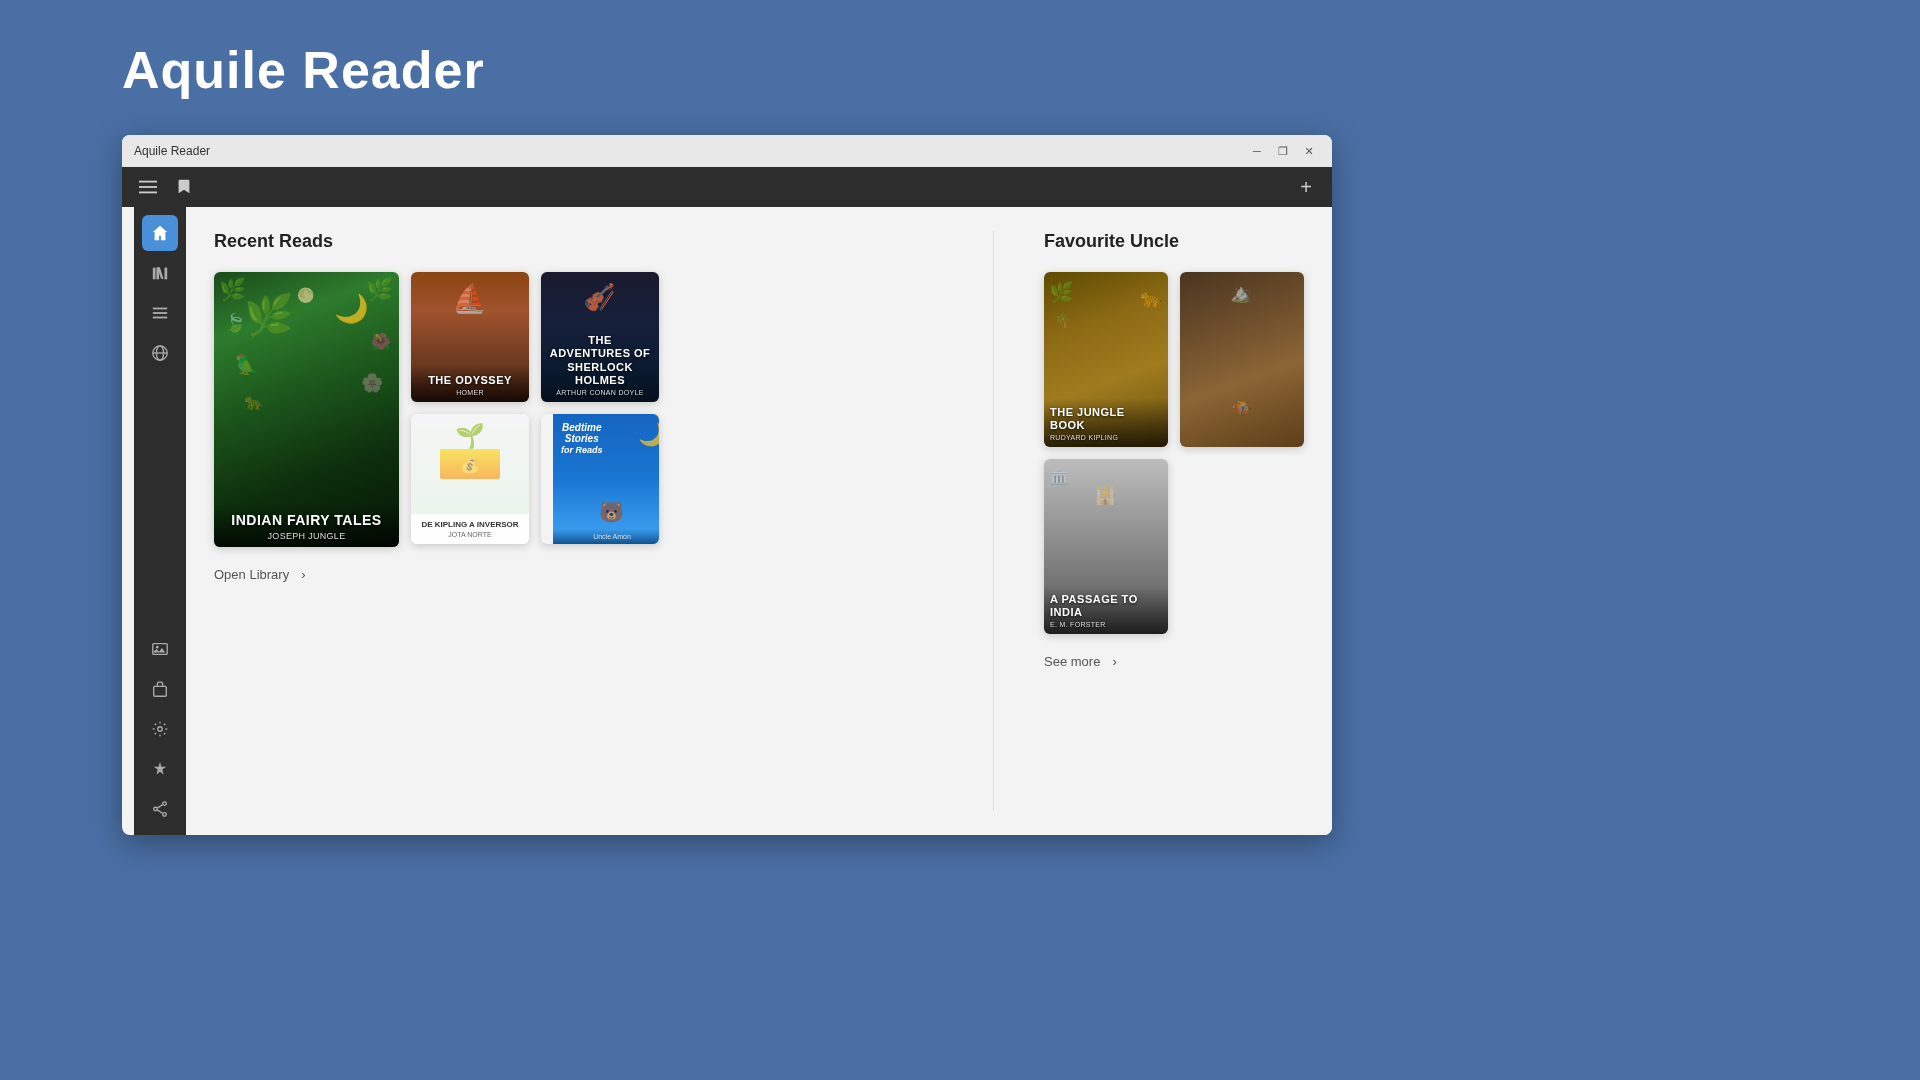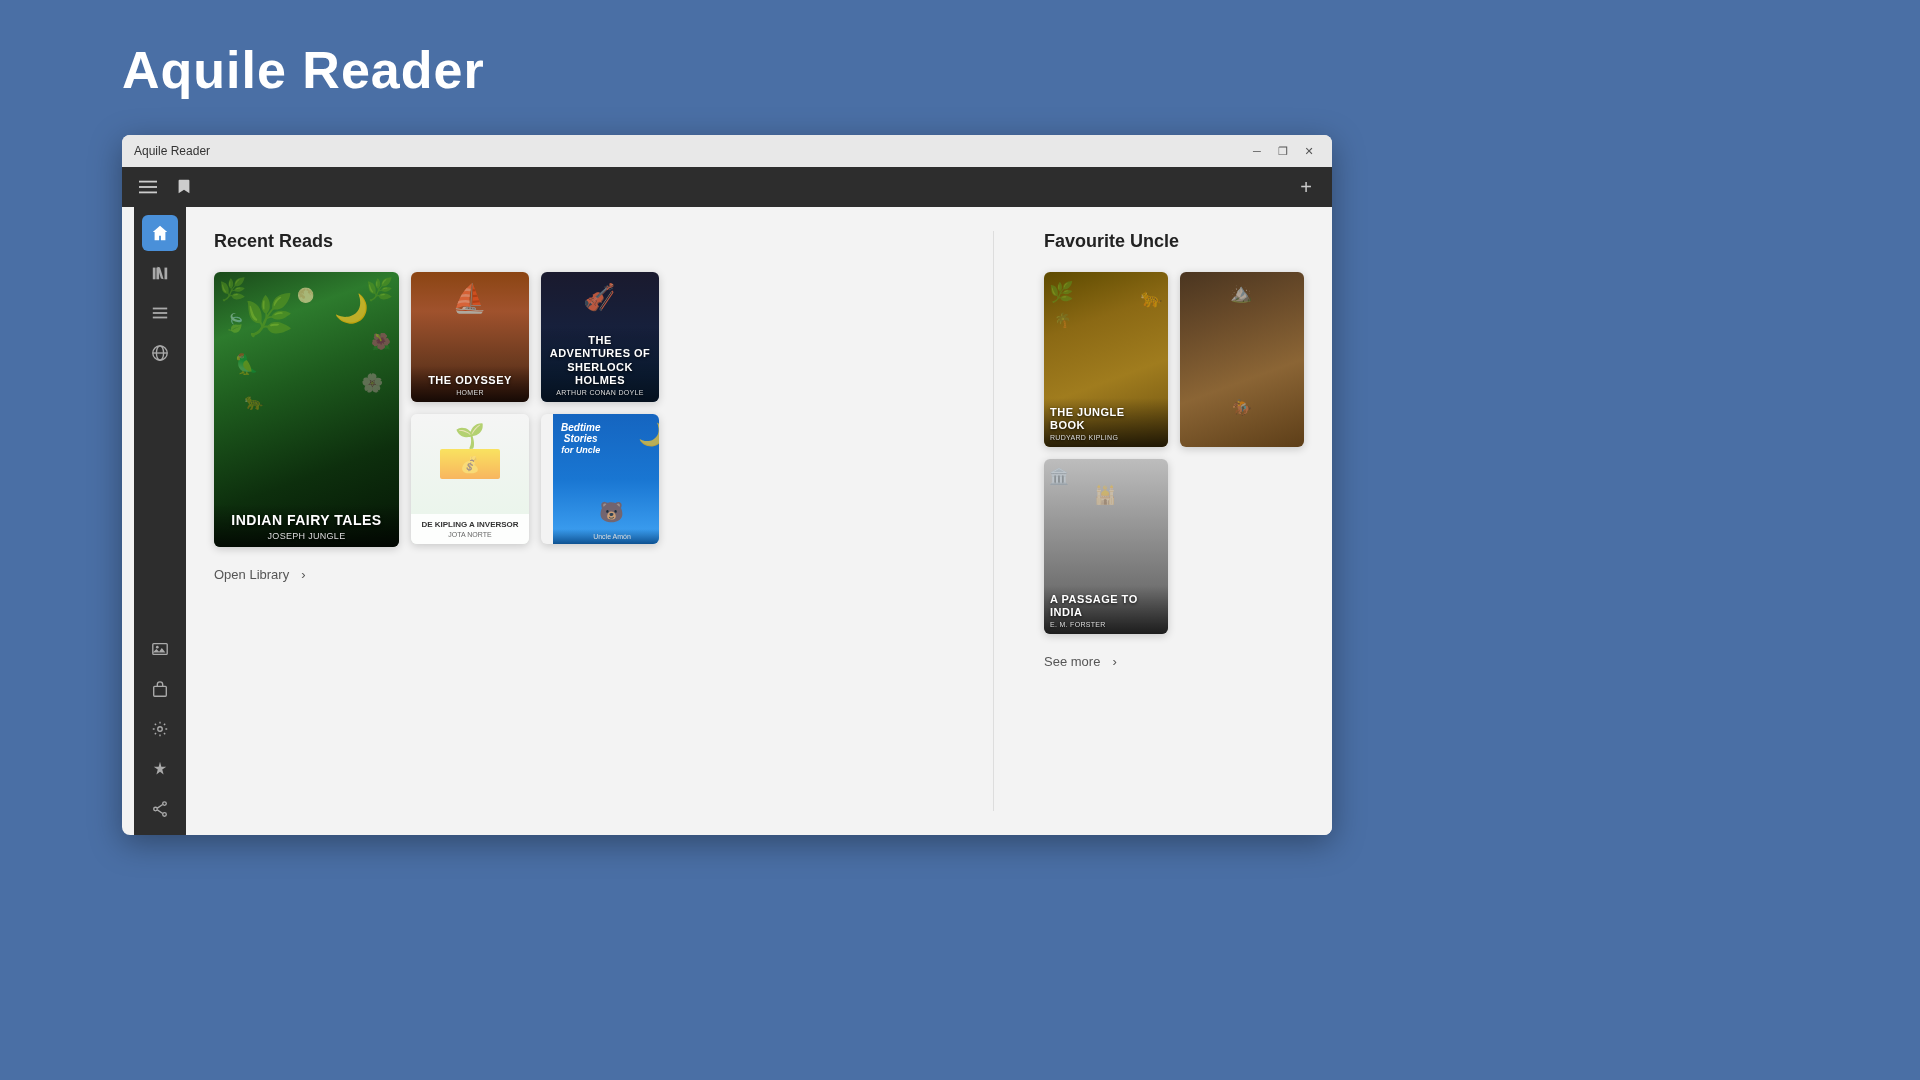--- a/index.html
+++ b/index.html
@@ -456,21 +456,21 @@
                 <div style="position:absolute;top:10px;left:50%;transform:translateX(-50%);font-size:26px;opacity:0.7;">🎻</div>
                 <div class="book-title-overlay">
                   <div class="book-title-text">THE ADVENTURES OF SHERLOCK HOLMES</div>
                   <div class="book-author-text">ARTHUR CONAN DOYLE</div>
                 </div>
               </div>
             </div>
 
             <div class="book-card book-card-medium">
               <div class="book-cover cover-bedtime" style="height:130px; background:linear-gradient(180deg, #1565c0 0%, #1976d2 50%, #42a5f5 100%);">
-                <div style="position:absolute;top:8px;left:8px;font-size:10px;font-weight:700;color:#fff;font-style:italic;line-height:1.1;">Bedtime<br>Stories<br><span style="font-size:9px;">for Uncle</span></div>
+                <div style="position:absolute;top:8px;left:8px;font-size:10px;font-weight:700;color:#fff;font-style:italic;line-height:1.1;">Bedtime<br>Stories<br><span style="font-size:9px;">for Reads</span></div>
                 <div style="position:absolute;top:8px;right:5px;font-size:22px;opacity:0.7;">🌙</div>
                 <div style="position:absolute;bottom:20px;left:50%;transform:translateX(-50%);font-size:20px;opacity:0.8;">🐻</div>
                 <div style="position:absolute;bottom:0;left:0;right:0;padding:4px;background:linear-gradient(transparent,rgba(0,60,120,0.8));">
                   <div style="font-size:7px;color:#ddd;text-align:center;">Uncle Amón</div>
                 </div>
               </div>
             </div>
           </div>
         </div>
 

